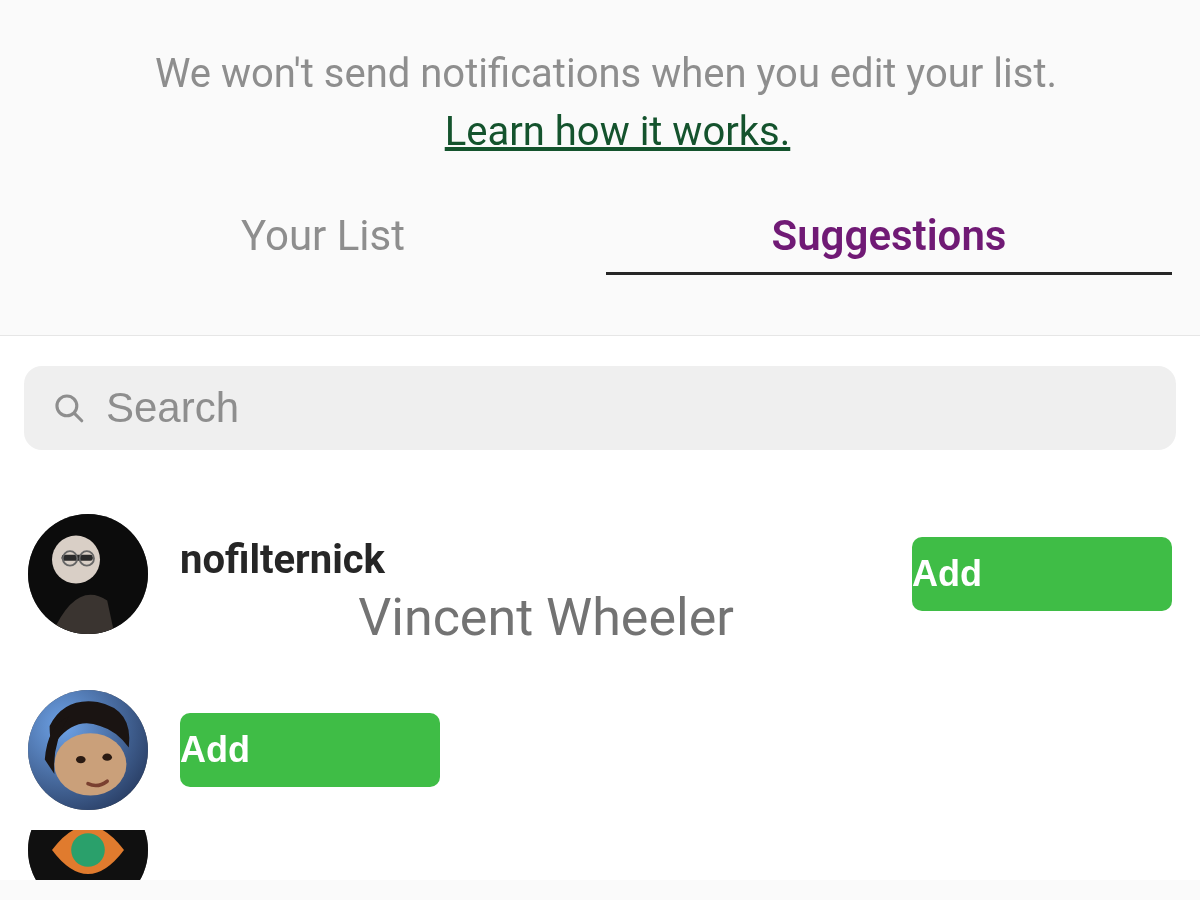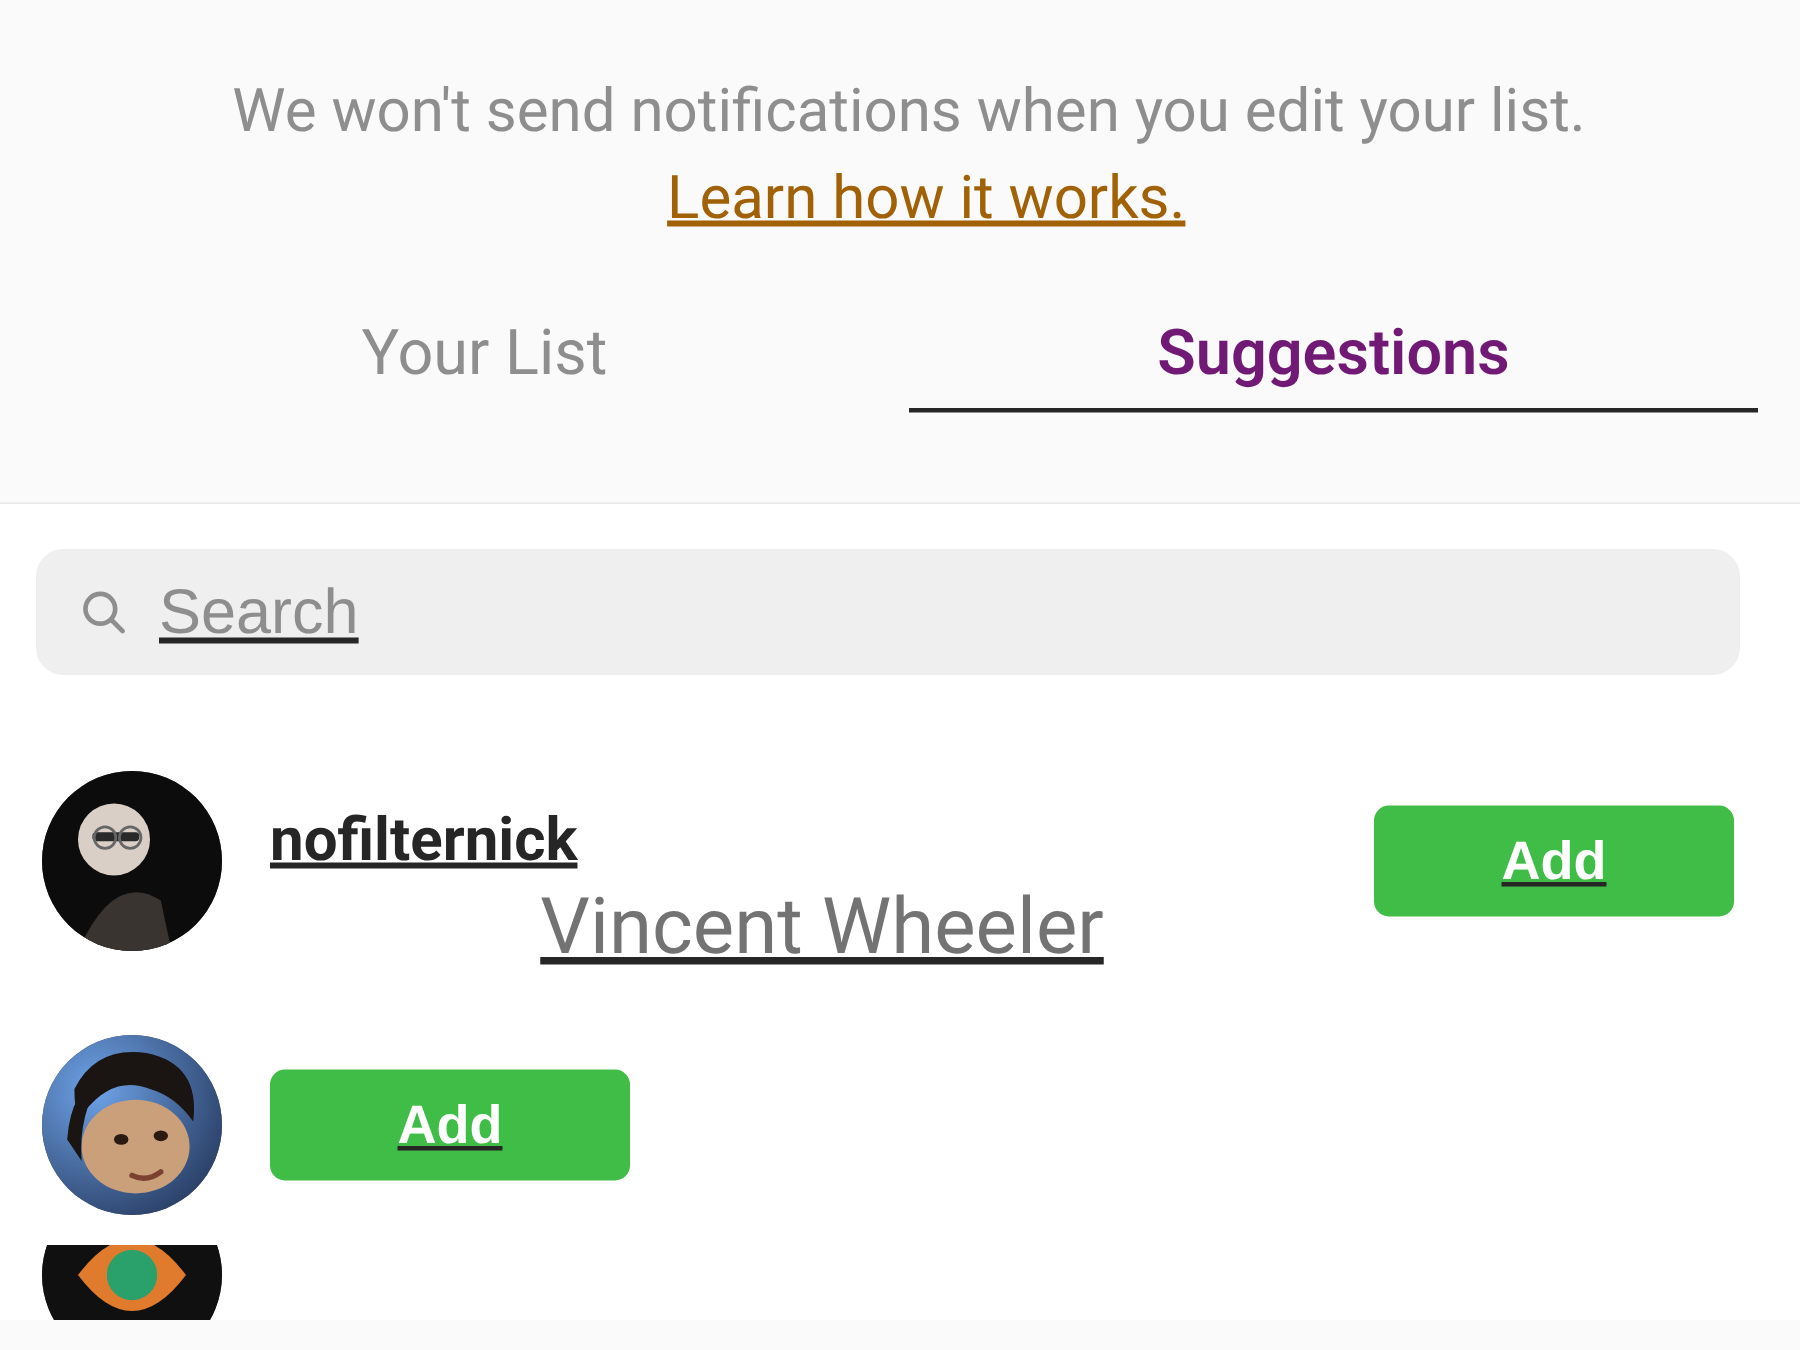--- a/index.html
+++ b/index.html
@@ -14,21 +14,21 @@
     padding: 44px 28px 60px 40px;
     text-align: center;
     border-bottom: 1px solid #e6e6e6;
   }
   .info-text {
     color: #8e8e8e;
     font-size: 40px;
     line-height: 1.5;
   }
   .learn-link {
-    color: #a16207;
+    color: #14532d;
     font-size: 40px;
     text-decoration: underline;
     cursor: pointer;
     display: inline-block;
     margin-top: 4px;
     margin-left: 23px;
   }
   .tabs {
     display: flex;
     margin-top: 56px;
@@ -41,22 +41,21 @@
     cursor: pointer;
     border-bottom: 3px solid transparent;
   }
   .tab.active {
     color: #701a75;
     font-weight: 600;
     border-bottom-color: #262626;
   }
   .content {
     background: #ffffff;
-    padding: 30px 40px 0 24px;
-    text-decoration: underline;
+    padding: 30px 24px 0 24px;
   }
   .search-bar {
     display: flex;
     align-items: center;
     background: #efefef;
     border-radius: 18px;
     padding: 18px 28px;
     margin-bottom: 28px;
   }
   .search-icon {
@@ -105,23 +104,23 @@
     text-align: center;
   }
   .add-btn {
     background: #3fbd46;
     color: #ffffff;
     border: none;
     border-radius: 10px;
     font-size: 36px;
     font-weight: 600;
     padding: 16px 0;
-    width: 240px;
+    width: 260px;
     cursor: pointer;
-    text-align: center;
+    text-align: left;
   }
   .row.partial { height: 50px; padding-top: 10px; overflow: hidden; }
   .row.partial .avatar { margin-top: 0; }
 </style>
 </head>
 <body>
 
 <div class="header-area">
   <div class="info-text">We won't send notifications when you edit your list.</div>
   <a class="learn-link">Learn how it works.</a>

